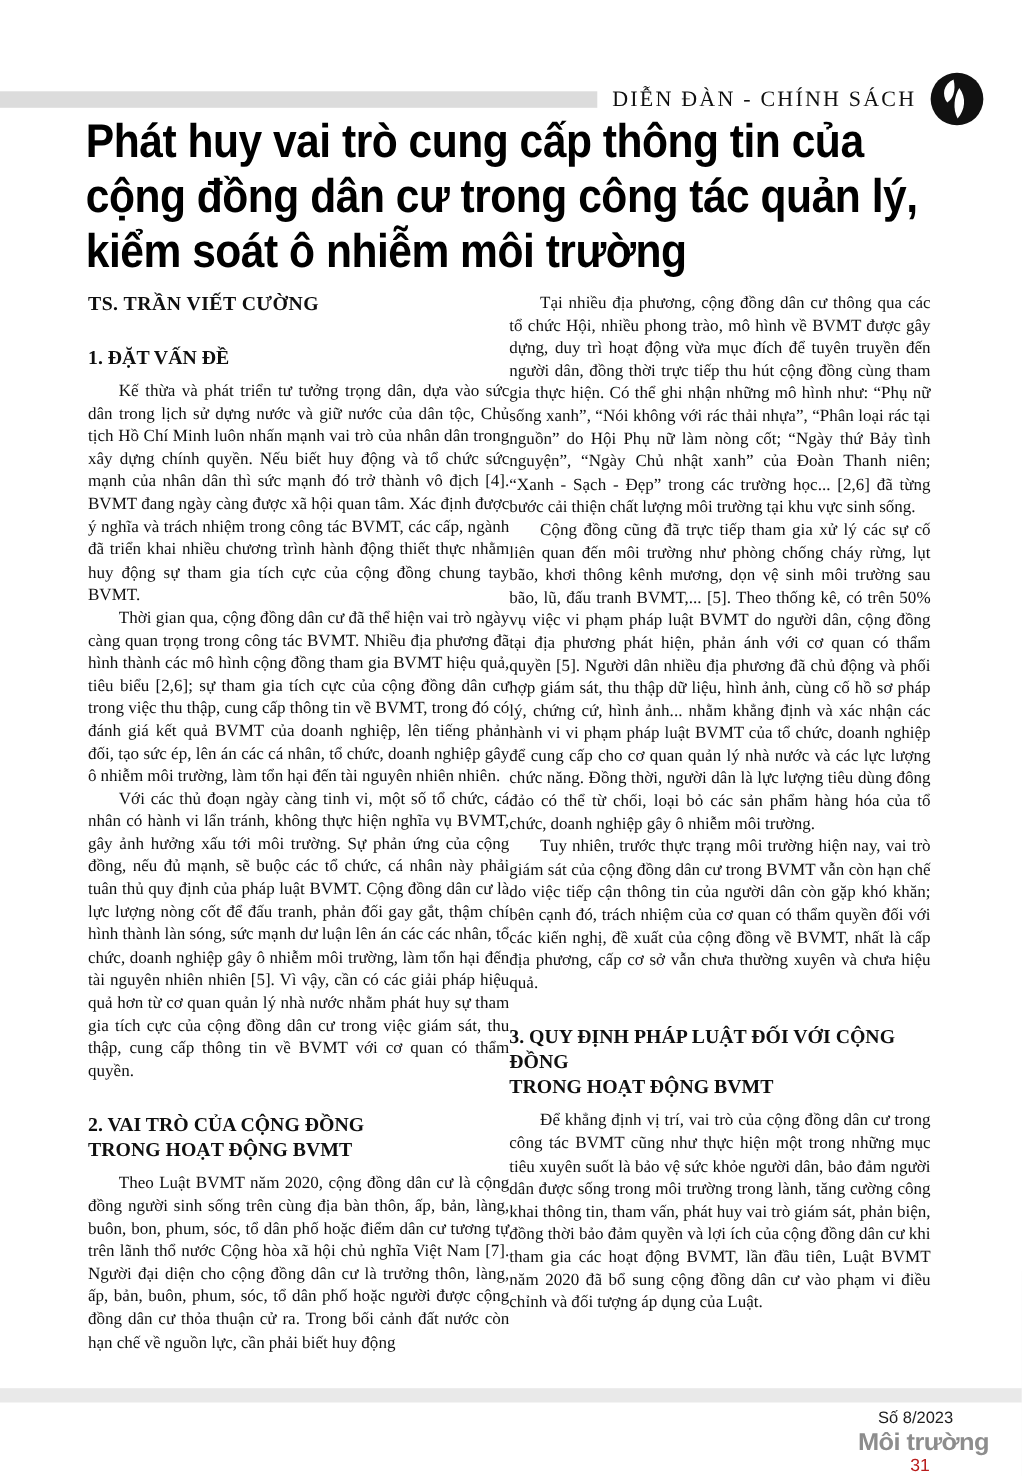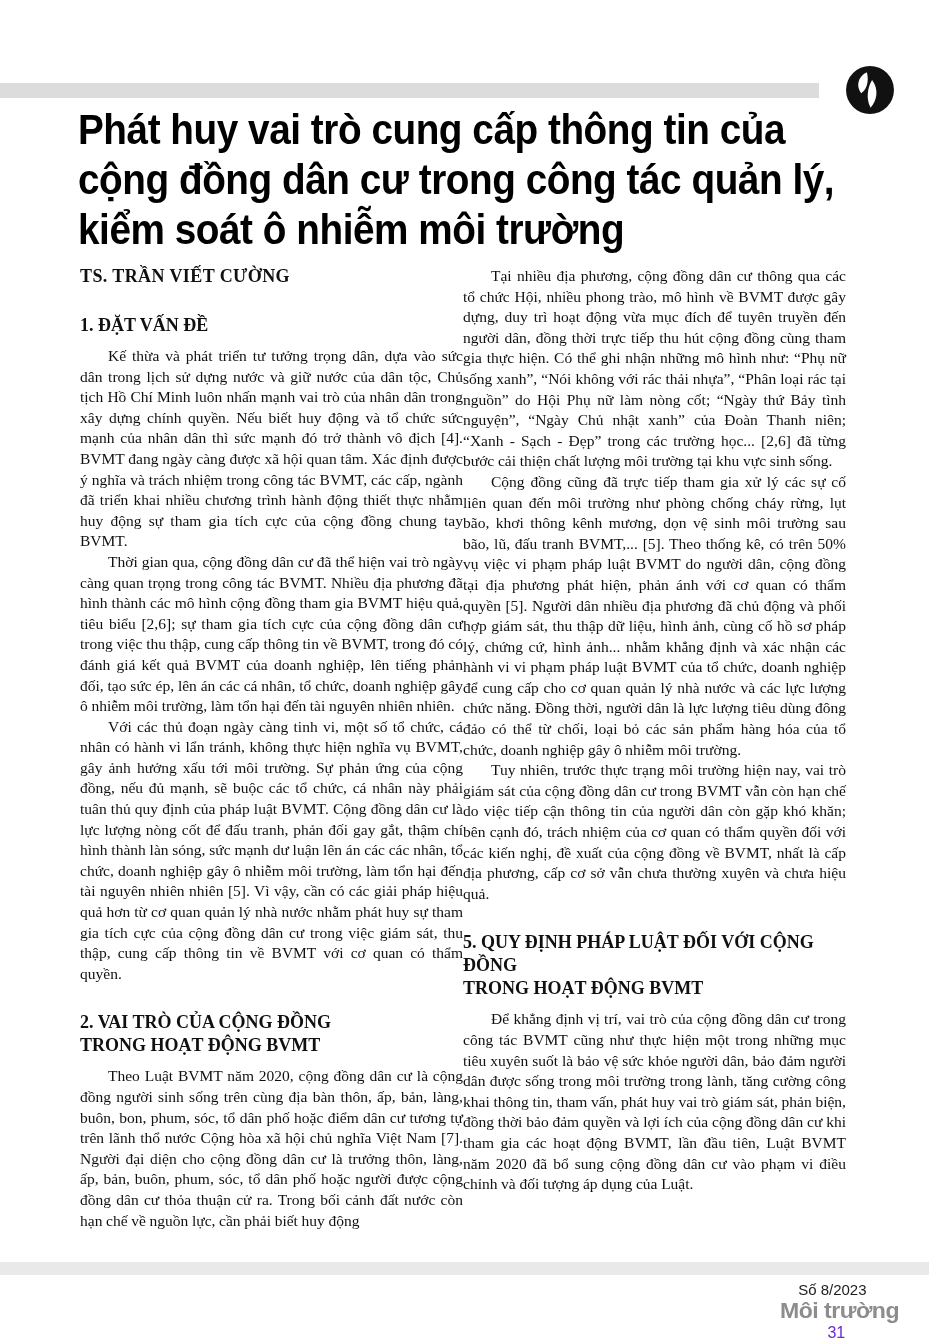--- a/index.html
+++ b/index.html
@@ -39,29 +39,30 @@
   }
   .indent { text-indent:28px; }
   
   .footer-strip { position:absolute; left:0; top:1262px; width:929px; height:13px; background:#e9e9e9; }
   .footer { position:absolute; top:1281px; right:36px; height:36px;
     display:flex; align-items:center; font-family:"Liberation Sans", sans-serif;flex-direction:column; }
   .footer-issue { font-size:15px; color:#1c1c1c; margin-right:8px; }
   .footer-wordmark { font-size:22px; font-weight:bold; color:#8d8d8d;
     letter-spacing:-0.5px; transform:scaleX(1.05); transform-origin:left center; }
   .footer-divider { width:2px; height:32px; background:#3a3a3a; margin:0 7px 0 9px; }
-  .footer-page { font-size:16px; color:#6d28d9; }
+  .footer-page { font-size:16px; color:#b91c1c; }
 </style>
 </head>
 <body>
 
 <div class="page">
 
   <div class="header">
     <div class="header-bar"></div>
+    <div class="header-label">DIỄN ĐÀN - CHÍNH SÁCH</div>
     <div class="header-logo">
       <svg viewBox="0 0 48 48" width="50" height="50" aria-hidden="true">
         <circle cx="24" cy="24" r="23" fill="#111"></circle>
         <path d="M21 7 C12 11 10.5 21 15.5 27 C20 24.5 23.5 17 21 7 Z" fill="#fff"></path>
         <path d="M24.5 41 C31 34 32.5 23 26 14.5 C21.5 21.5 20 33 24.5 41 Z" fill="#fff"></path>
       </svg>
     </div>
   </div>
 
   <h1 class="title">Phát huy vai trò cung cấp thông tin của
@@ -81,21 +82,21 @@
       <h2 class="sec">2. VAI TRÒ CỦA CỘNG ĐỒNG
 TRONG HOẠT ĐỘNG BVMT</h2>
       <p class="para indent">Theo Luật BVMT năm 2020, cộng đồng dân cư là cộng đồng người sinh sống trên cùng địa bàn thôn, ấp, bản, làng, buôn, bon, phum, sóc, tổ dân phố hoặc điểm dân cư tương tự trên lãnh thổ nước Cộng hòa xã hội chủ nghĩa Việt Nam [7]. Người đại diện cho cộng đồng dân cư là trưởng thôn, làng, ấp, bản, buôn, phum, sóc, tổ dân phố hoặc người được cộng đồng dân cư thỏa thuận cử ra. Trong bối cảnh đất nước còn hạn chế về nguồn lực, cần phải biết huy động</p>
     </div>
 
     <div class="col">
       <p class="para indent">Tại nhiều địa phương, cộng đồng dân cư thông qua các tổ chức Hội, nhiều phong trào, mô hình về BVMT được gây dựng, duy trì hoạt động vừa mục đích để tuyên truyền đến người dân, đồng thời trực tiếp thu hút cộng đồng cùng tham gia thực hiện. Có thể ghi nhận những mô hình như: “Phụ nữ sống xanh”, “Nói không với rác thải nhựa”, “Phân loại rác tại nguồn” do Hội Phụ nữ làm nòng cốt; “Ngày thứ Bảy tình nguyện”, “Ngày Chủ nhật xanh” của Đoàn Thanh niên; “Xanh - Sạch - Đẹp” trong các trường học... [2,6] đã từng bước cải thiện chất lượng môi trường tại khu vực sinh sống.</p>
       <p class="para indent">Cộng đồng cũng đã trực tiếp tham gia xử lý các sự cố liên quan đến môi trường như phòng chống cháy rừng, lụt bão, khơi thông kênh mương, dọn vệ sinh môi trường sau bão, lũ, đấu tranh BVMT,... [5]. Theo thống kê, có trên 50% vụ việc vi phạm pháp luật BVMT do người dân, cộng đồng tại địa phương phát hiện, phản ánh với cơ quan có thẩm quyền [5]. Người dân nhiều địa phương đã chủ động và phối hợp giám sát, thu thập dữ liệu, hình ảnh, cùng cố hồ sơ pháp lý, chứng cứ, hình ảnh... nhằm khẳng định và xác nhận các hành vi vi phạm pháp luật BVMT của tổ chức, doanh nghiệp để cung cấp cho cơ quan quản lý nhà nước và các lực lượng chức năng. Đồng thời, người dân là lực lượng tiêu dùng đông đảo có thể từ chối, loại bỏ các sản phẩm hàng hóa của tổ chức, doanh nghiệp gây ô nhiễm môi trường.</p>
       <p class="para indent">Tuy nhiên, trước thực trạng môi trường hiện nay, vai trò giám sát của cộng đồng dân cư trong BVMT vẫn còn hạn chế do việc tiếp cận thông tin của người dân còn gặp khó khăn; bên cạnh đó, trách nhiệm của cơ quan có thẩm quyền đối với các kiến nghị, đề xuất của cộng đồng về BVMT, nhất là cấp địa phương, cấp cơ sở vẫn chưa thường xuyên và chưa hiệu quả.</p>
 
-      <h2 class="sec">5. QUY ĐỊNH PHÁP LUẬT ĐỐI VỚI CỘNG ĐỒNG
+      <h2 class="sec">3. QUY ĐỊNH PHÁP LUẬT ĐỐI VỚI CỘNG ĐỒNG
 TRONG HOẠT ĐỘNG BVMT</h2>
       <p class="para indent">Để khẳng định vị trí, vai trò của cộng đồng dân cư trong công tác BVMT cũng như thực hiện một trong những mục tiêu xuyên suốt là bảo vệ sức khỏe người dân, bảo đảm người dân được sống trong môi trường trong lành, tăng cường công khai thông tin, tham vấn, phát huy vai trò giám sát, phản biện, đồng thời bảo đảm quyền và lợi ích của cộng đồng dân cư khi tham gia các hoạt động BVMT, lần đầu tiên, Luật BVMT năm 2020 đã bổ sung cộng đồng dân cư vào phạm vi điều chỉnh và đối tượng áp dụng của Luật.</p>
     </div>
 
   </div>
 
   <div class="footer-strip"></div>
   <div class="footer">
     <span class="footer-issue">Số 8/2023</span>
     <span class="footer-wordmark">Môi trường</span>

